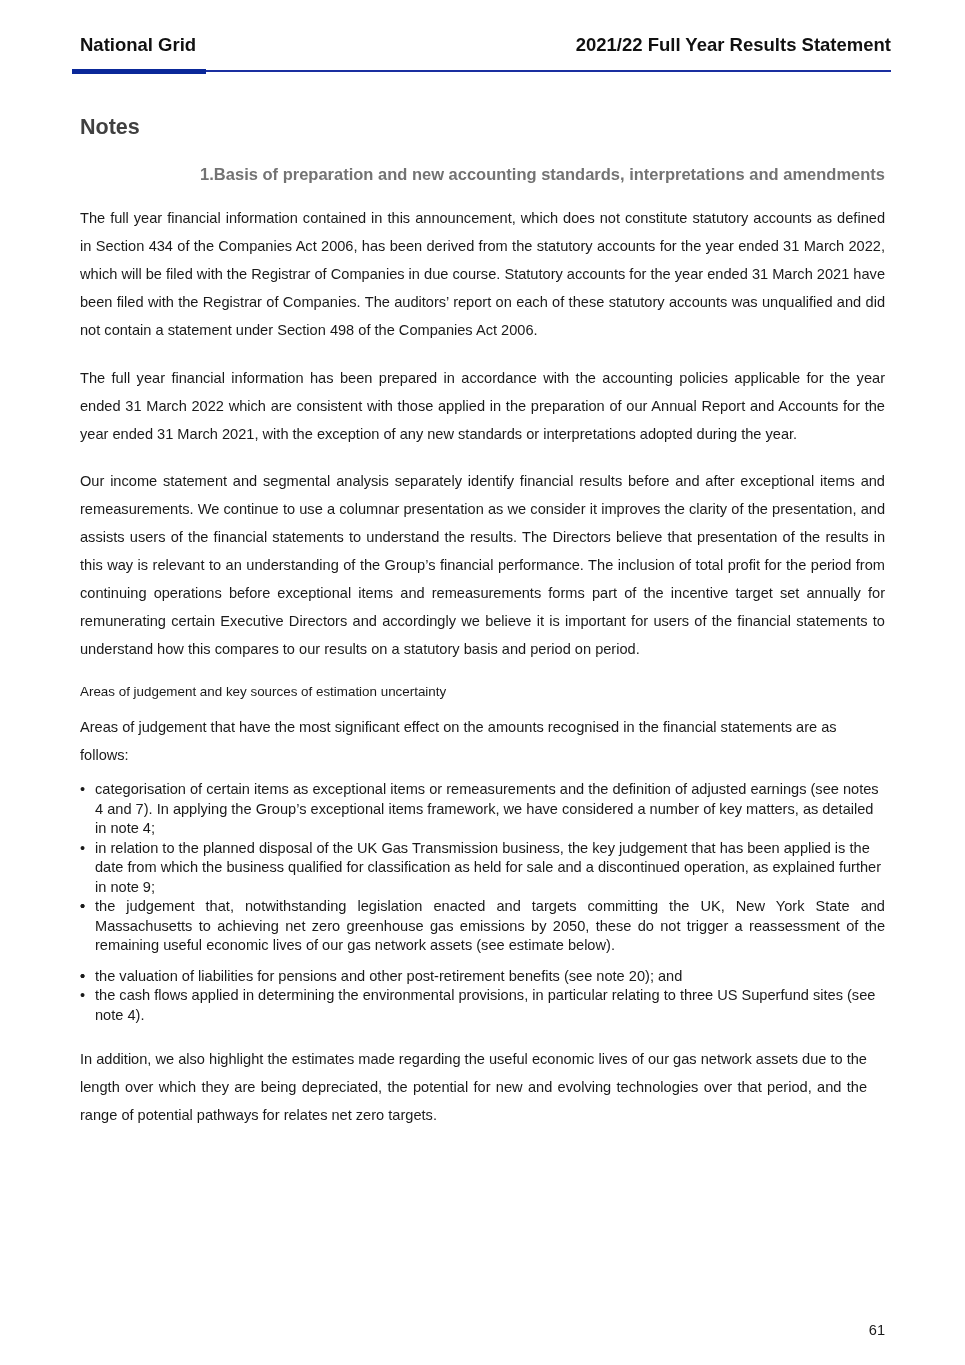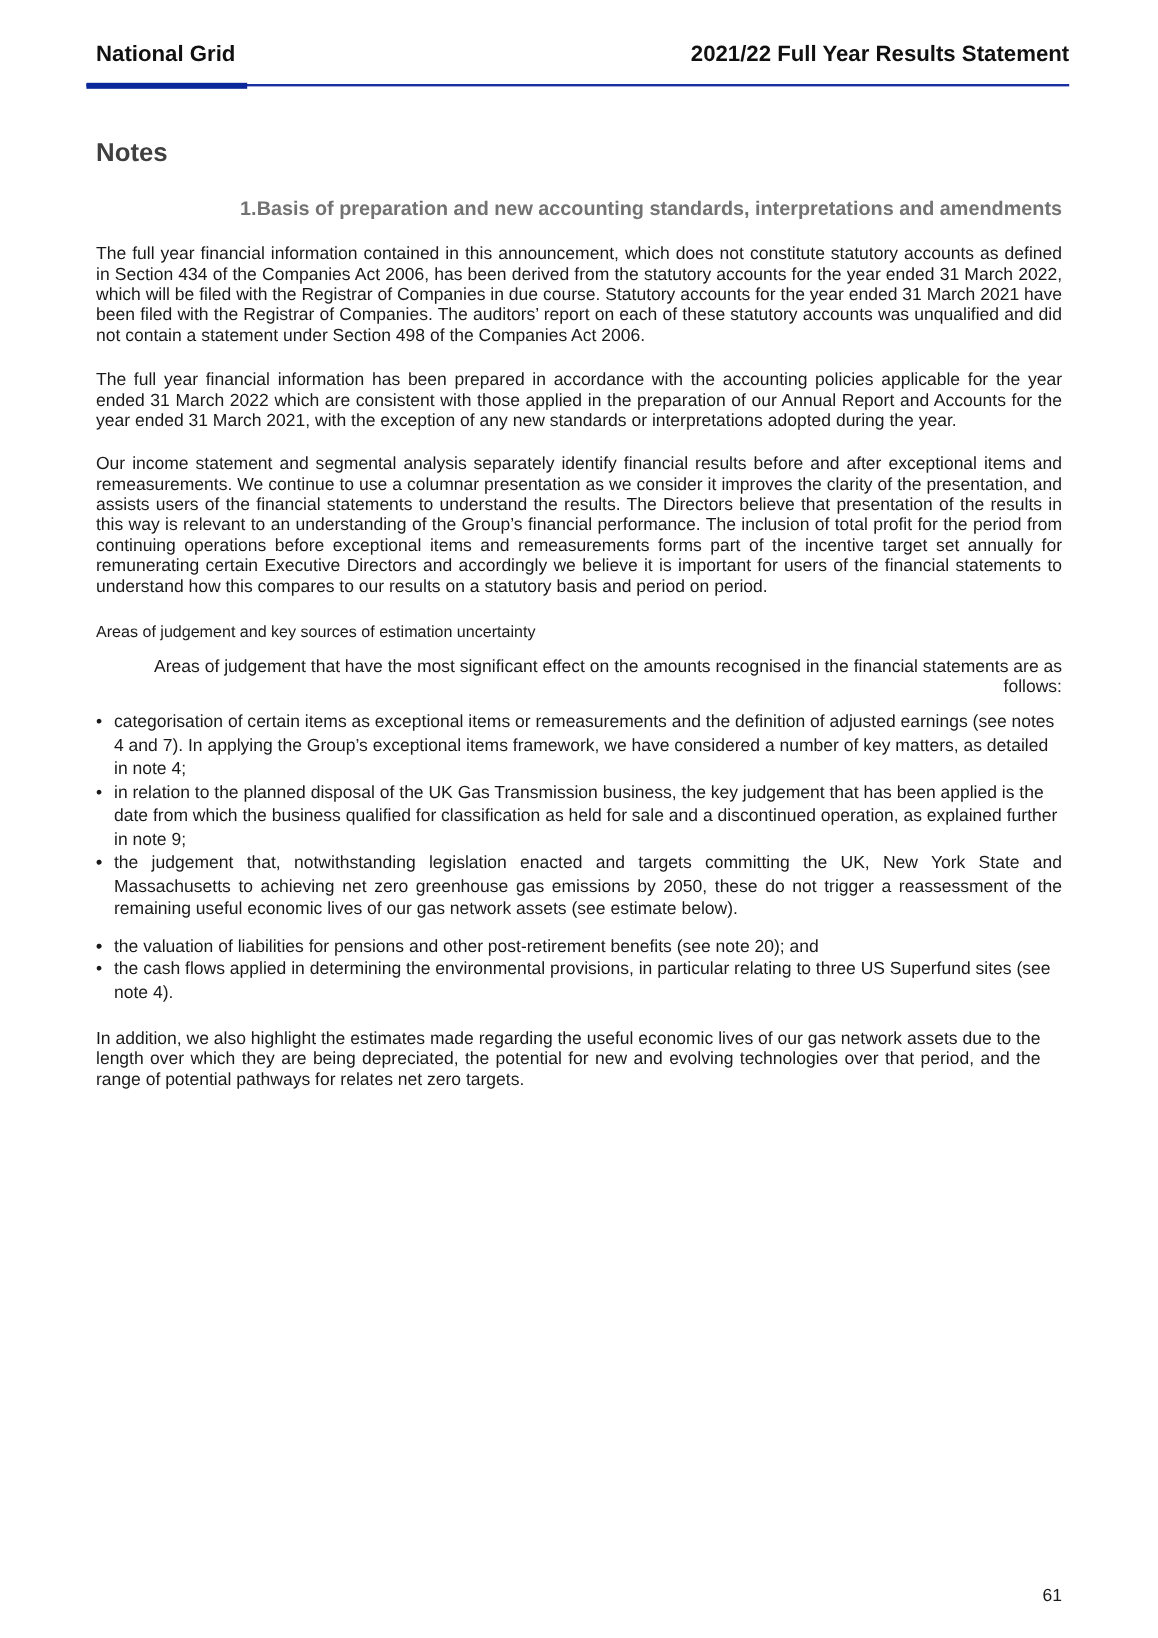--- a/index.html
+++ b/index.html
@@ -11,26 +11,26 @@
     position: absolute; top: 34px; font-weight: bold; font-size: 18.5px; color: #111;
   }
   .hdr-left { left: 80px; }
   .hdr-right { right: 74px; }
   .rule-thin { position: absolute; left: 72px; top: 70px; width: 819px; height: 2px; background: #1a2fa0; }
   .rule-thick { position: absolute; left: 72px; top: 69px; width: 134px; height: 5px; background: #0a2899; }
   .content { position: absolute; left: 80px; top: 112px; width: 805px; }
   .page-title { font-size: 21.5px; font-weight: bold; margin: 0; line-height: 30px; color: #404040; }
   .section-title { font-size: 16.5px; font-weight: bold; margin: 20px 0 0 0; line-height: 24px; color: #737373; text-align: right; }
   .section-title .num { display: inline-block; width: 29px; }
-  p { margin: 0; font-size: 14.6px; line-height: 17px; text-align: justify; }
+  p { margin: 0; font-size: 14.6px; line-height: 28px; text-align: justify; }
   .p1 { margin-top: 18px; }
   .gap { margin-top: 19.5px; }
   .subhead { font-size: 13.4px; font-weight: normal; margin-top: 20px; line-height: 18px; }
   .p-after-sub { margin-top: 12px; }
-  .ragged { text-align: right; margin-left: 28px; }
+  .ragged { text-align: left; }
   ul.bullets { list-style: none; margin: 11px 0 0 0; padding: 0; }
   ul.bullets li { position: relative; padding-left: 15px; font-size: 14.6px; line-height: 19.5px; text-align: left; }
   ul.bullets li.just { text-align: justify; }
   ul.bullets li .bullet { position: absolute; left: 0; top: 0; }
   .page-num { position: absolute; right: 80px; top: 1322px; font-size: 14.6px; }
 </style>
 </head>
 <body>
 
 <div>

